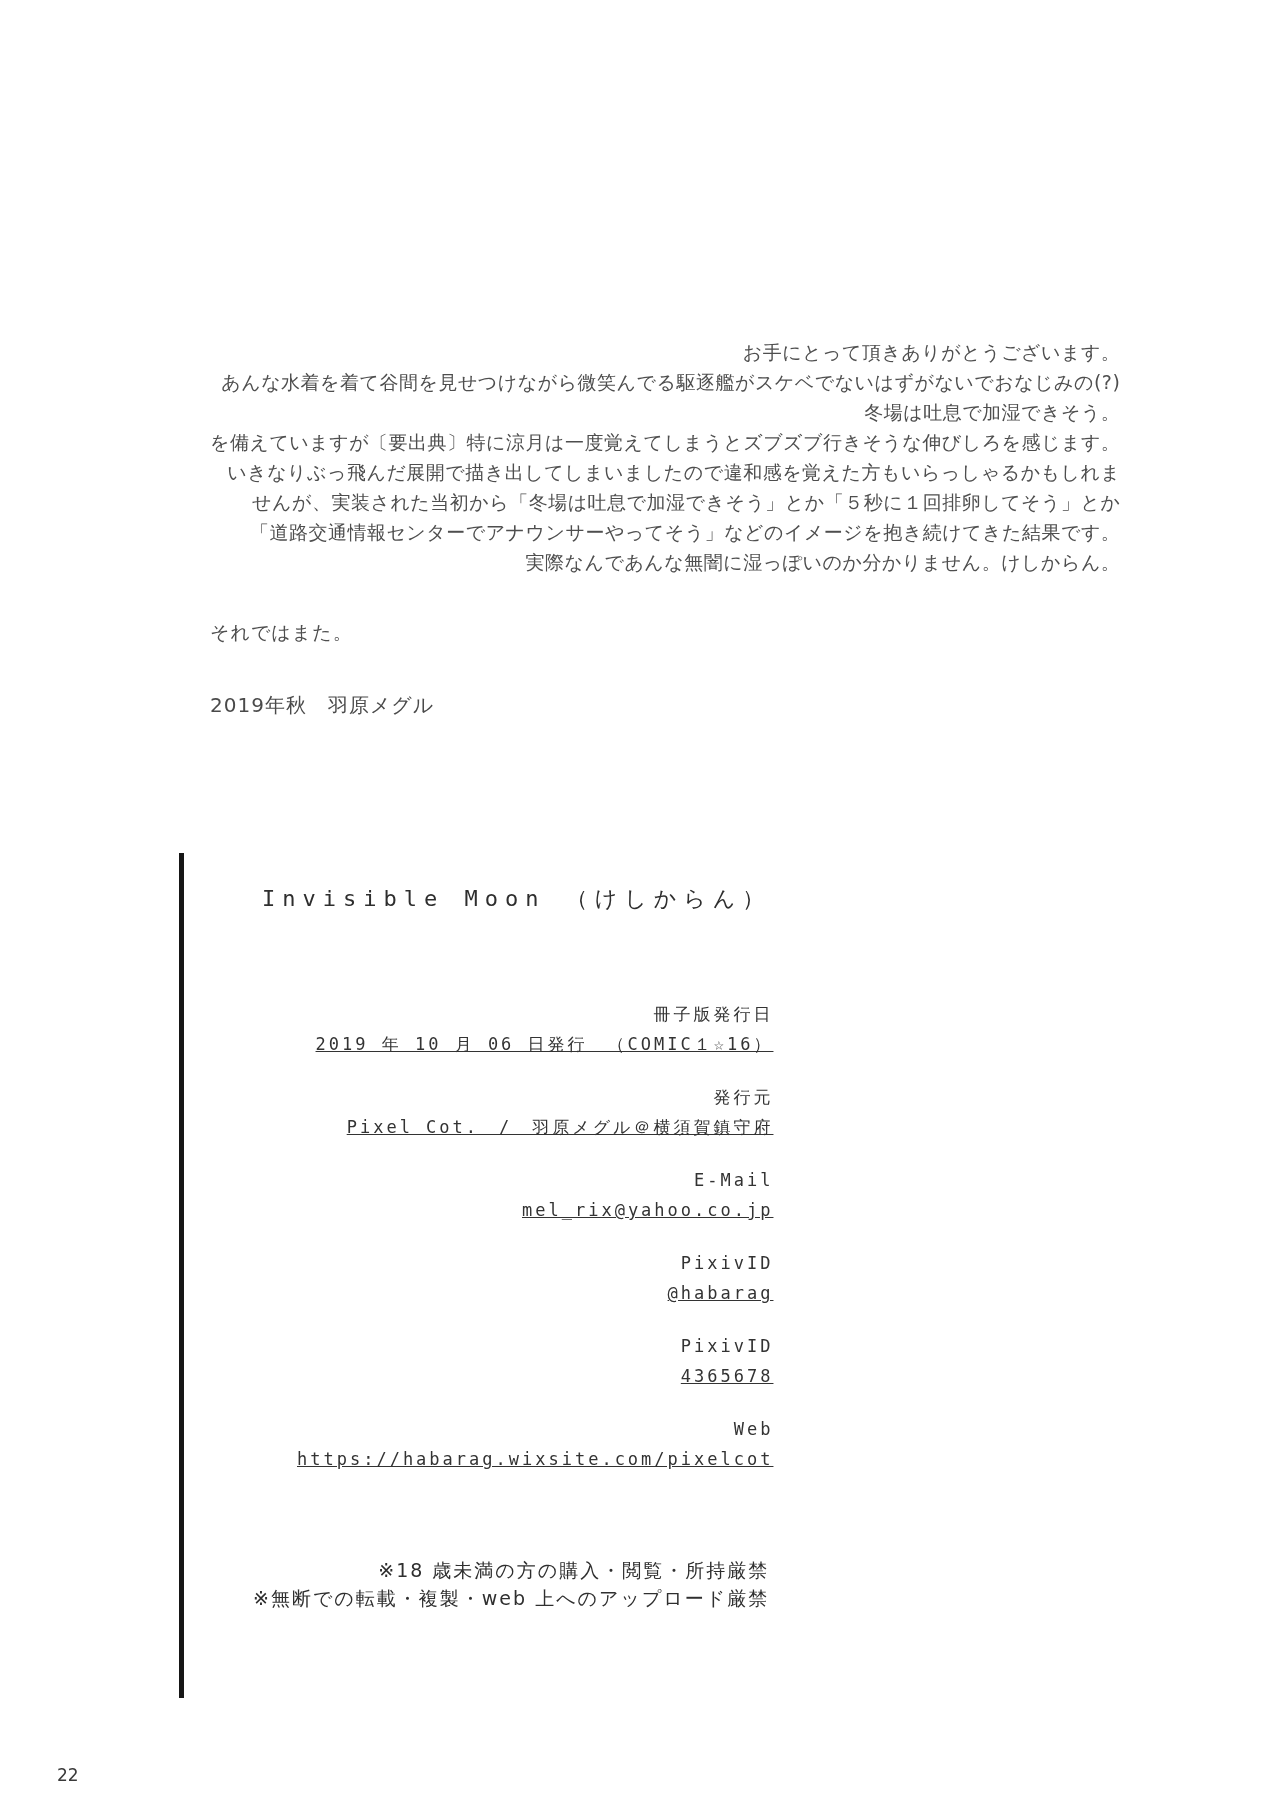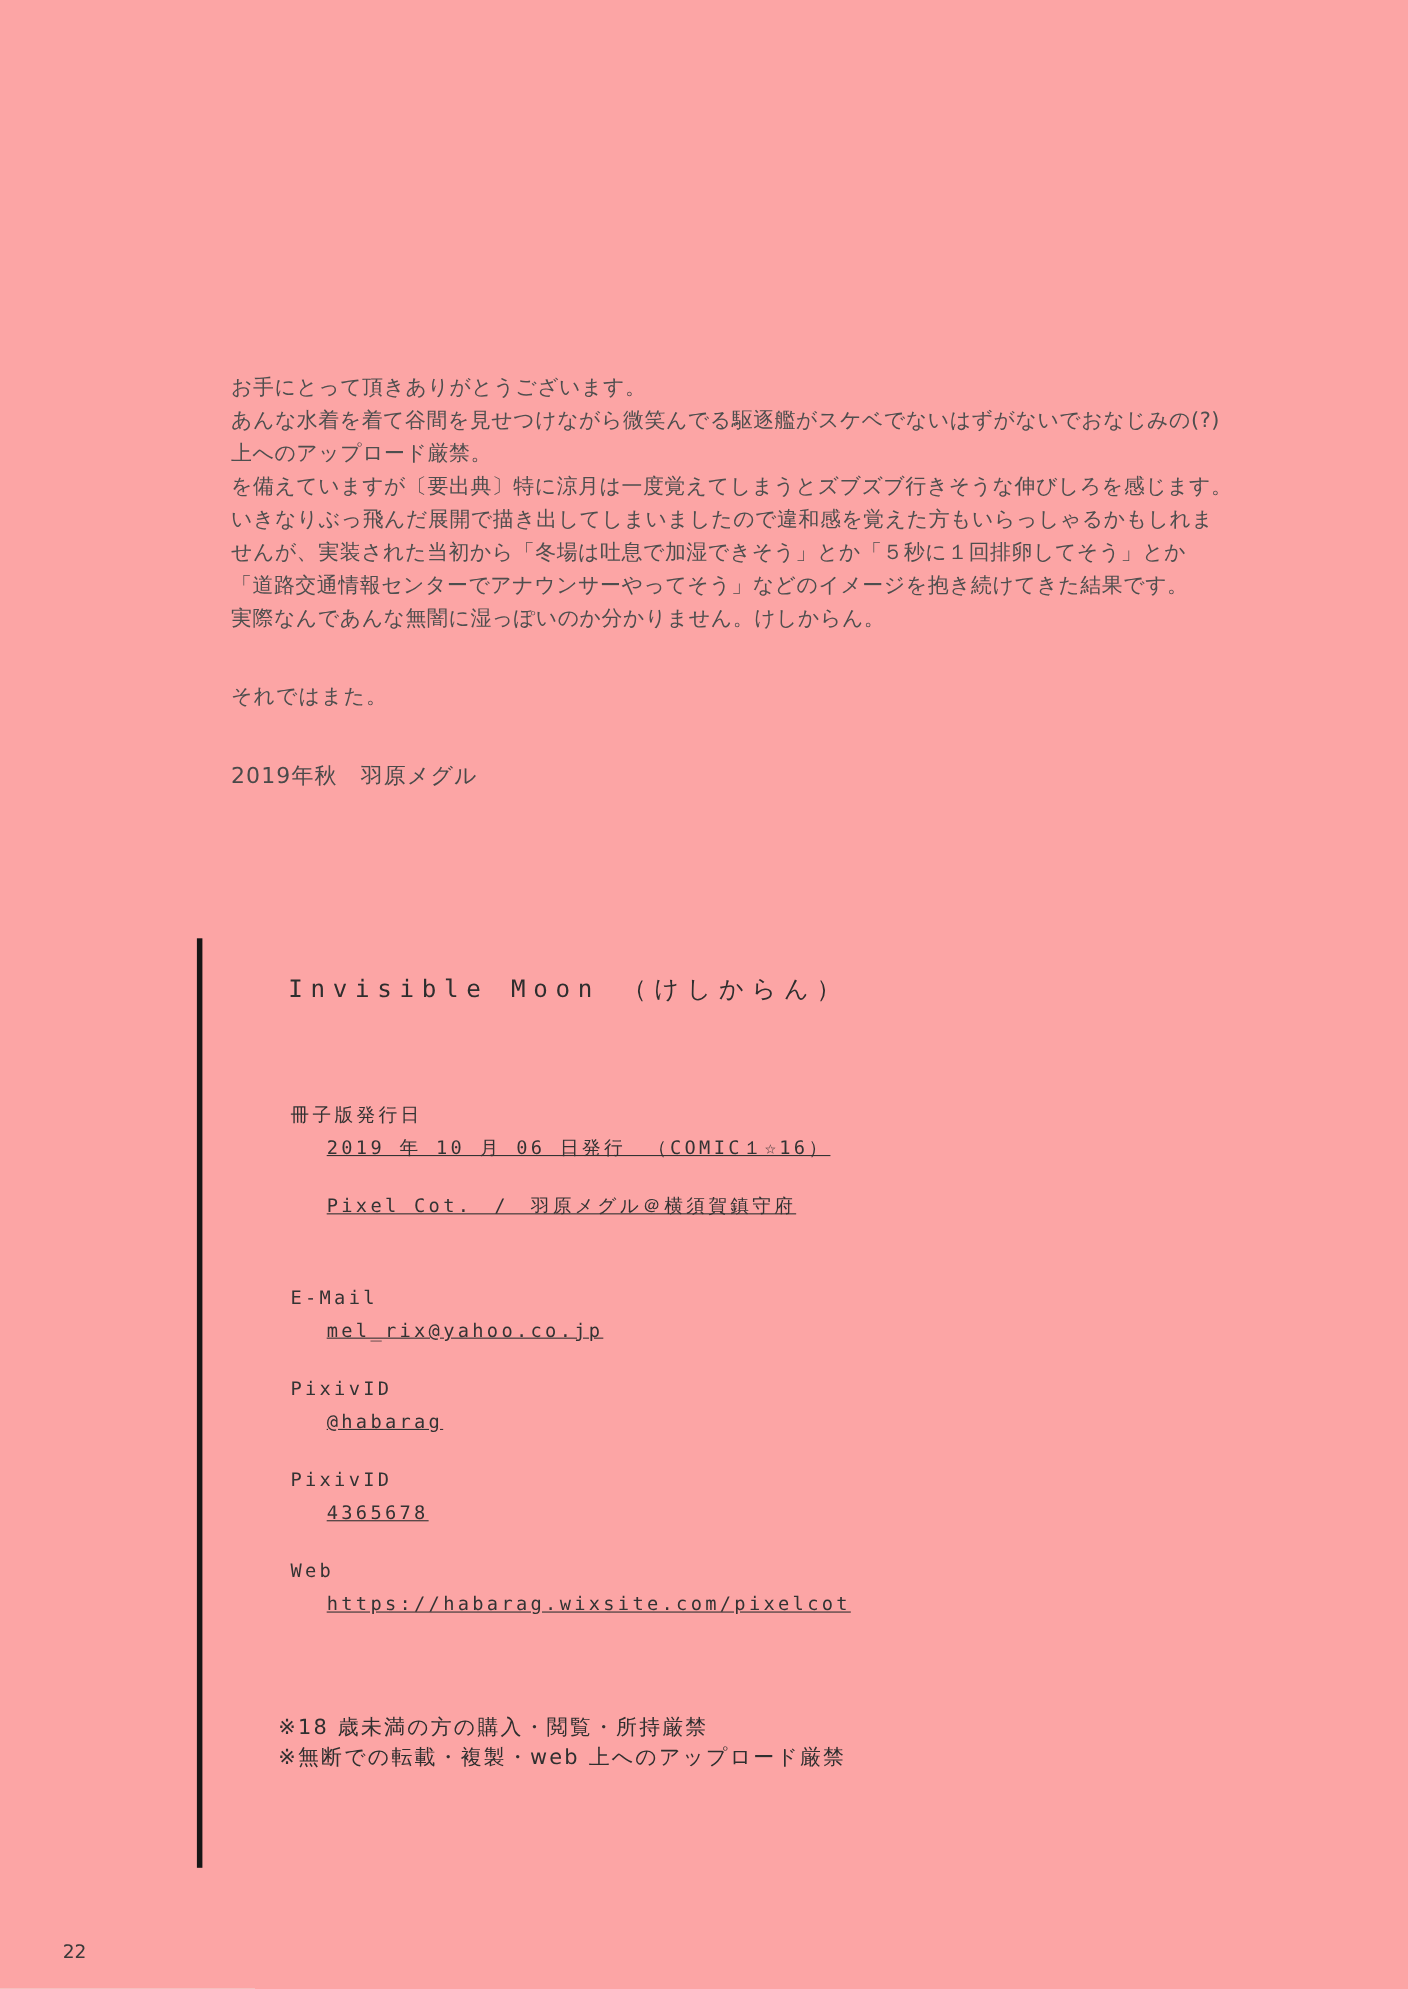--- a/index.html
+++ b/index.html
@@ -1,23 +1,24 @@
 <!DOCTYPE html>
 <html><head>
 <meta charset="utf-8">
 <style>
   html, body { margin: 0; padding: 0; background: #e9e9e9; }
   .page {
     position: relative;
     width: 1280px;
     height: 1808px;
     margin: 0 auto;
-    background: #fca5a5;
+    background: #ffffff;
     font-family: "DejaVu Sans", "Liberation Sans", sans-serif;
     overflow: hidden;
+    text-align: right;
   }
   .afterword {
     position: absolute;
     left: 210px;
     top: 337px;
     font-size: 19px;
     line-height: 30px;
     letter-spacing: 0.5px;
     color: #4e4e4e;
     white-space: nowrap;
@@ -88,21 +89,21 @@
   }
 </style>
 </head>
 <body>
 
 <div class="page">
 
   <div class="afterword">
     <div>お手にとって頂きありがとうございます。</div>
     <div>あんな水着を着て谷間を見せつけながら微笑んでる駆逐艦がスケベでないはずがないでおなじみの(?)</div>
-    <div>上へのアップロード厳禁。</div>
+    <div>冬場は吐息で加湿できそう。</div>
     <div>を備えていますが〔要出典〕特に涼月は一度覚えてしまうとズブズブ行きそうな伸びしろを感じます。</div>
     <div>いきなりぶっ飛んだ展開で描き出してしまいましたので違和感を覚えた方もいらっしゃるかもしれま</div>
     <div>せんが、実装された当初から「冬場は吐息で加湿できそう」とか「５秒に１回排卵してそう」とか</div>
     <div>「道路交通情報センターでアナウンサーやってそう」などのイメージを抱き続けてきた結果です。</div>
     <div>実際なんであんな無闇に湿っぽいのか分かりません。けしからん。</div>
   </div>
 
   <div class="closing">それではまた。</div>
 
   <div class="signature">2019年秋　羽原メグル</div>
@@ -110,20 +111,21 @@
   <div class="vrule"></div>
 
   <div class="colophon-title">Invisible Moon （けしからん）</div>
 
   <div class="entries">
     <div class="entry">
       <div class="entry-label">冊子版発行日</div>
       <div class="entry-value">2019 年 10 月 06 日発行　（COMIC１☆16）</div>
     </div>
     <div class="entry">
+      <div class="entry-label">発行元</div>
       <div class="entry-value">Pixel Cot.　/　羽原メグル＠横須賀鎮守府</div>
     </div>
     <div class="entry">
       <div class="entry-label">E-Mail</div>
       <div class="entry-value">mel_rix@yahoo.co.jp</div>
     </div>
     <div class="entry">
       <div class="entry-label">PixivID</div>
       <div class="entry-value">@habarag</div>
     </div>

